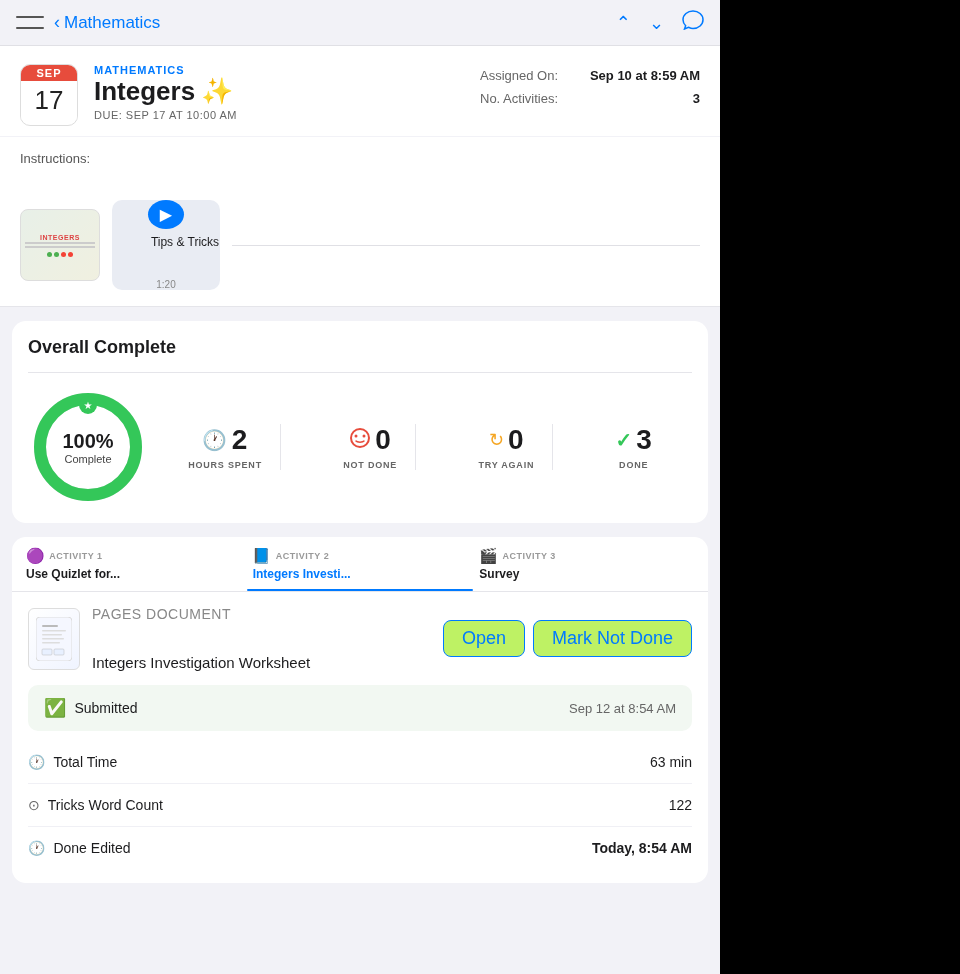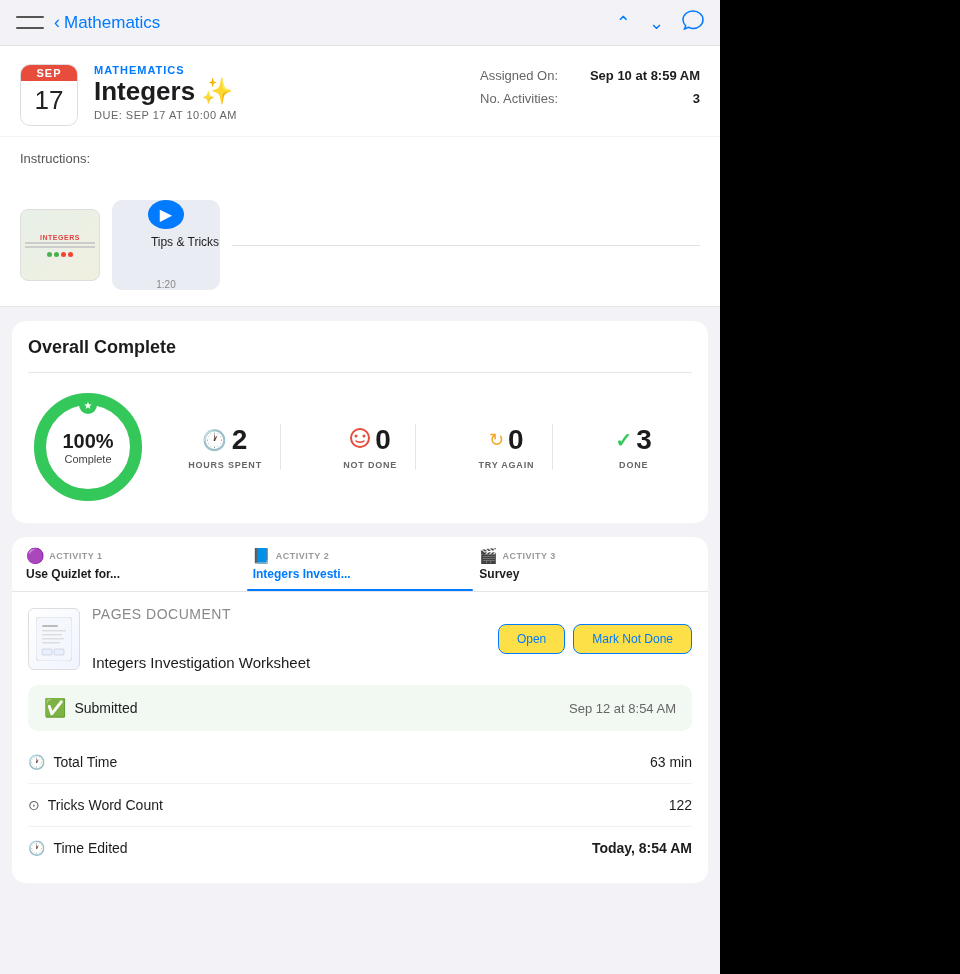--- a/index.html
+++ b/index.html
@@ -257,22 +257,22 @@
       border: 1px solid #ddd; border-radius: 6px;
       display: flex; align-items: center; justify-content: center;
       flex-shrink: 0;
     }
     .doc-info { flex: 1; }
     .doc-type { font-size: 14px; color: #888; text-transform: uppercase; letter-spacing: 0.5px; }
     .doc-name { font-size: 15px; font-weight: 400; color: #1c1c1e; margin-top: 32px; }
     .doc-actions { display: flex; gap: 8px; }
     .btn-outline {
       border: 1.5px solid #007aff; color: #007aff;
-      background: #fde047; border-radius: 8px;
-      padding: 7px 18px; font-size: 12px; font-weight: 500;
+      background: #bef264; border-radius: 8px;
+      padding: 7px 18px; font-size: 18px; font-weight: 500;
       cursor: pointer;
     }
 
     
     .status-card {
       background: #f2f8f2; border-radius: 10px; padding: 12px 16px;
       display: flex; align-items: center; justify-content: space-between;
       margin-bottom: 10px;
     }
     .status-left { display: flex; align-items: center; gap: 8px; }
@@ -500,21 +500,21 @@
         <div class="info-row">
           <div class="info-left">
             <span class="info-icon">⊙</span>
             <span>Tricks Word Count</span>
           </div>
           <span class="info-value">122</span>
         </div>
         <div class="info-row">
           <div class="info-left">
             <span class="info-icon">🕐</span>
-            <span>Time Edited</span>
+            <span>Done Edited</span>
           </div>
           <span class="info-value bold">Today, 8:54 AM</span>
         </div>
       </div>
     </div>
   </div>
 
 </div>
 
 </body></html>

